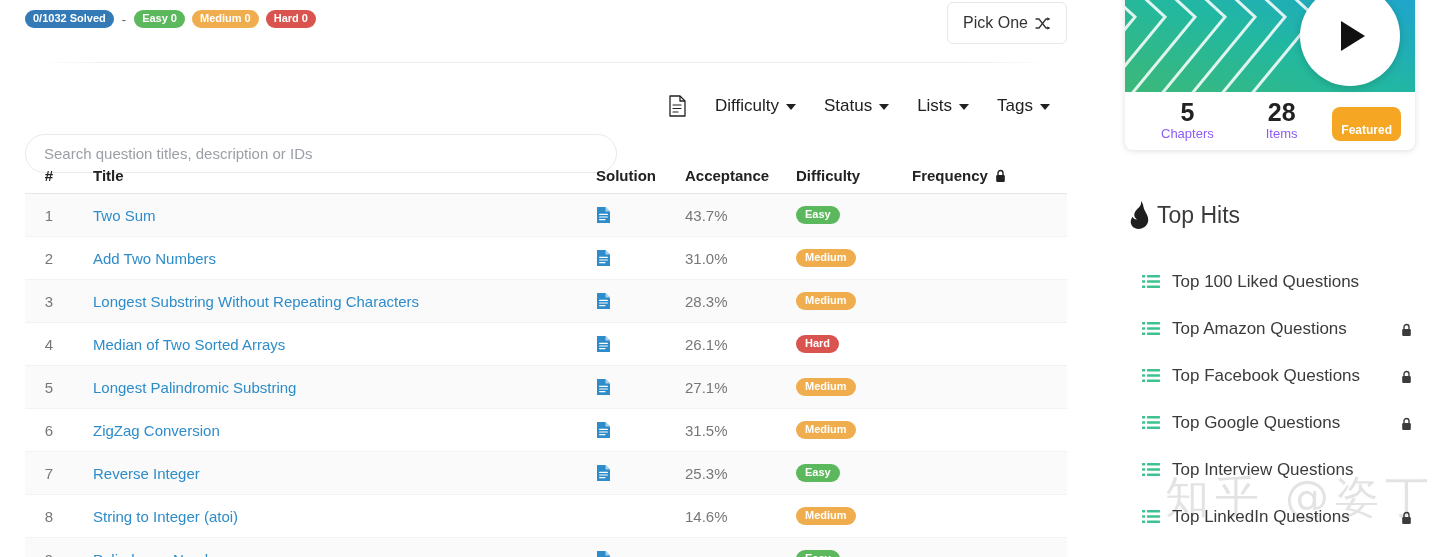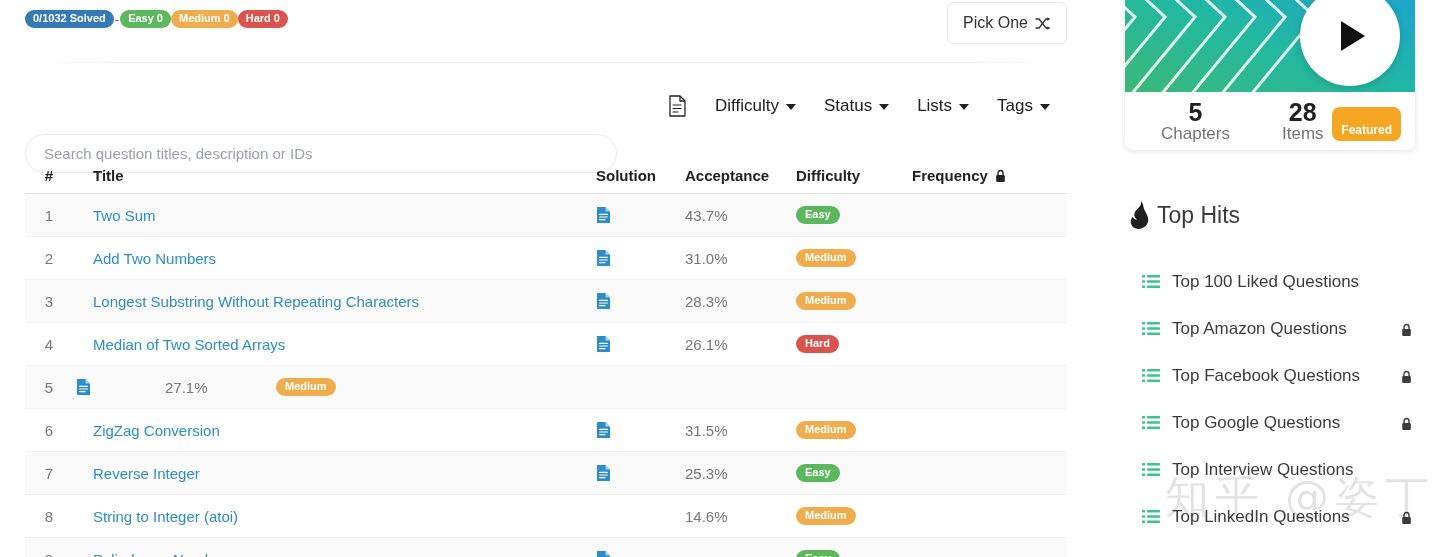--- a/index.html
+++ b/index.html
@@ -9,21 +9,21 @@
     font-family: "Liberation Sans", sans-serif;
     overflow: hidden;
   }
   .page { position: relative; width: 1440px; height: 557px; }
 
   
   .left-col { position: absolute; left: 0; top: 0; width: 1092px; height: 557px; }
 
   .stats-row {
     position: absolute; left: 25px; top: 10px;
-    display: flex; align-items: center; 
+    display: flex; align-items: center; gap: 7px;
   }
   .pill {
     display: inline-block; border-radius: 10px;
     font-size: 11px; font-weight: bold; color: #fff;
     padding: 2px 8px 3px; line-height: 13px; white-space: nowrap;
   }
   .pill.solved  { background: #337ab7; }
   .pill.easy    { background: #5cb85c; }
   .pill.medium  { background: #f0ad4e; }
   .pill.hard    { background: #d9534f; }
@@ -114,21 +114,21 @@
   .feature-card {
     position: absolute; left: 33px; top: -28px;
     width: 290px; height: 178px;
     background: #fff; border-radius: 8px;
     box-shadow: 0 1px 6px rgba(0,0,0,.13);
     overflow: hidden;
   }
   .card-banner { position: relative; width: 100%; height: 120px; overflow: hidden; }
   .card-body { position: relative; height: 58px; padding: 6px 0 0 36px; display: flex; gap: 52px; }
   .stat-num { font-size: 25px; font-weight: bold; color: #222; line-height: 28px; }
-  .stat-lbl { font-size: 17px; color: #737373; line-height: 16px; }
+  .stat-lbl { font-size: 13px; color: #8b5cf6; line-height: 16px; }
   .stat-block { text-align: center; }
   .play-btn {
     position: absolute; right: 15px; top: 14px;
     width: 100px; height: 100px; border-radius: 50%;
     background: #fff; box-shadow: 0 2px 8px rgba(0,0,0,.16);
     display: flex; align-items: center; justify-content: center; cursor: pointer;
     z-index: 4;
   }
   .play-tri {
     width: 0; height: 0; border-top: 15px solid transparent;
@@ -327,20 +327,21 @@
   </svg></span>
             </div>
             <div class="c-acc">26.1%</div>
             <div class="c-diff">
               <span class="badge Hard">Hard</span>
             </div>
             <div class="c-freq"></div>
           </div>
           <div class="trow odd">
             <div class="c-id">5</div>
+            <div class="c-title"><a class="q-link">Longest Palindromic Substring</a></div>
             <div class="c-sol">
               <span class="sol-ico">
   <svg viewBox="0 0 15 18" width="15" height="18">
     <path d="M1 1 H9.5 L14 5.5 V17 H1 Z" fill="#2d8cc9"></path>
     <path d="M9.5 1 V5.5 H14 Z" fill="#a8d4ee"></path>
     <g stroke="#ffffff" stroke-width="1.1" stroke-linecap="round">
       <path d="M3.6 8.4 H11.4"></path>
                     <path d="M3.6 11 H11.4"></path>
                     <path d="M3.6 13.6 H9"></path>
     </g>

